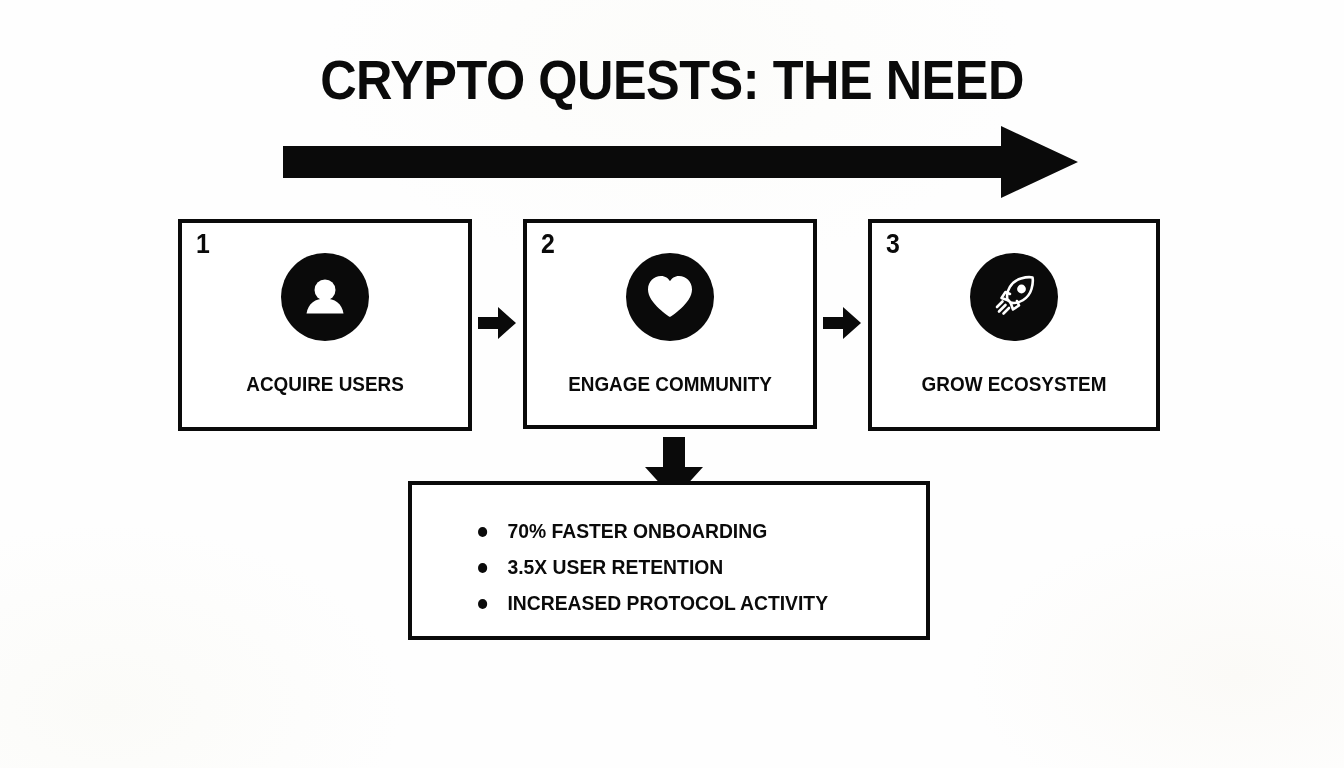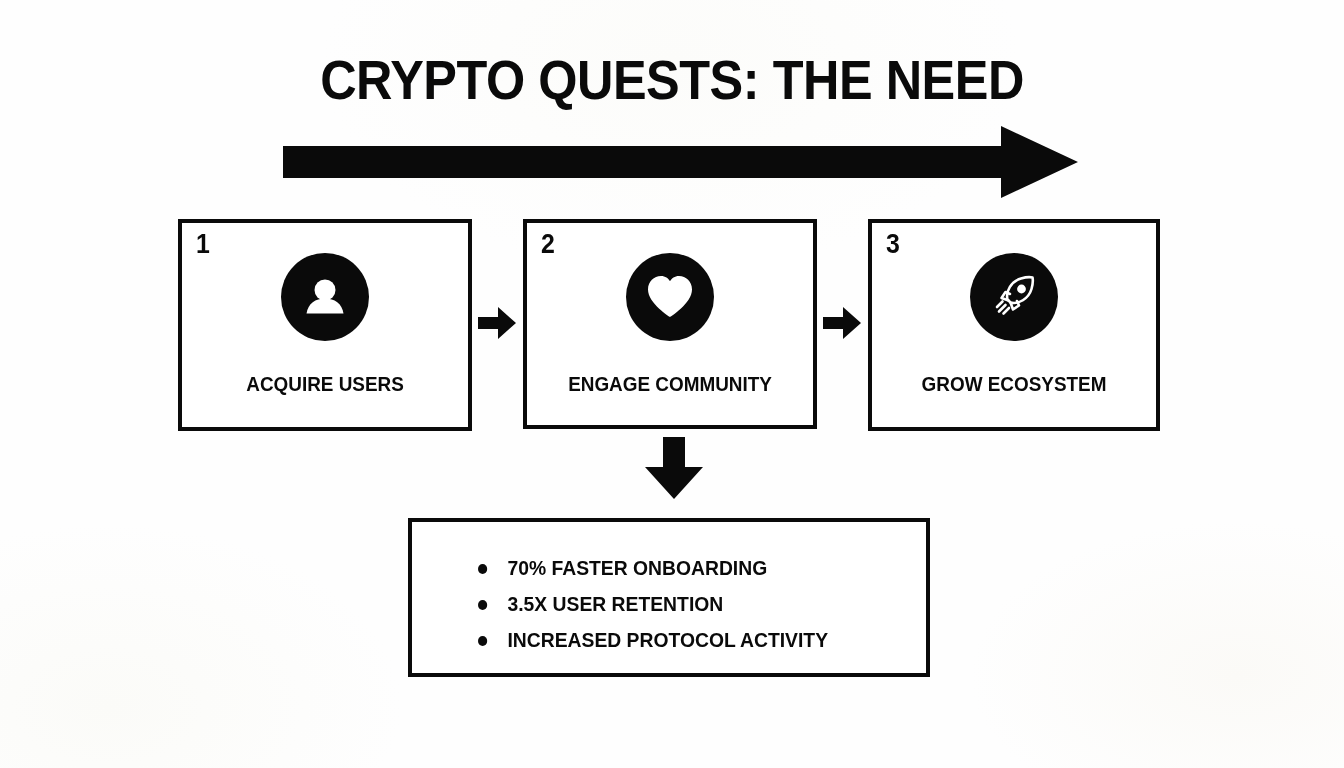--- a/index.html
+++ b/index.html
@@ -87,21 +87,21 @@
   .mini-arrow { position:absolute; top:307px; }
   #arrow-1-2 { left:478px; }
   #arrow-2-3 { left:823px; }
 
   
   #arrow-down { position:absolute; left:645px; top:437px; }
 
   
   #results-box {
     position:absolute;
-    left:408px; top:518px;
+    left:408px; top:481px;
     width:522px; height:159px;
     background:#ffffff;
     border:4px solid #0a0a0a;
   }
   #results-list {
     position:absolute;
     left:66px; top:28px;
     list-style:none;
   }
   #results-list li {

